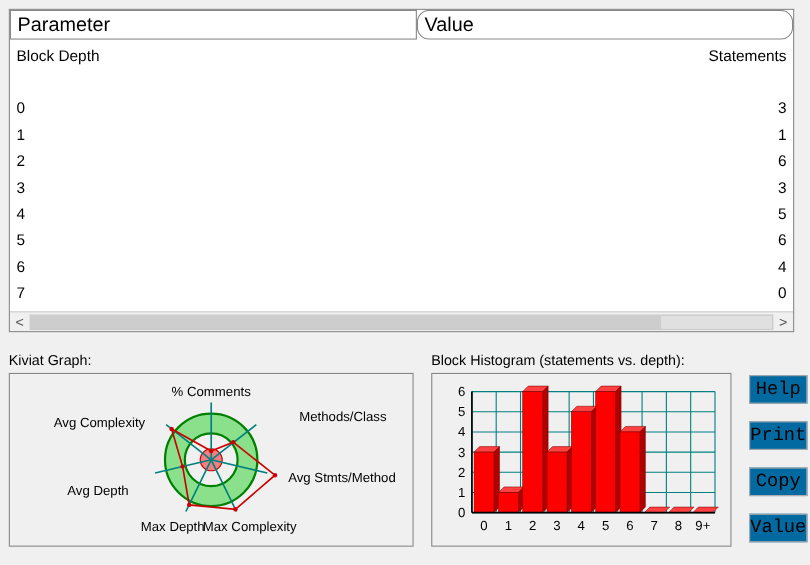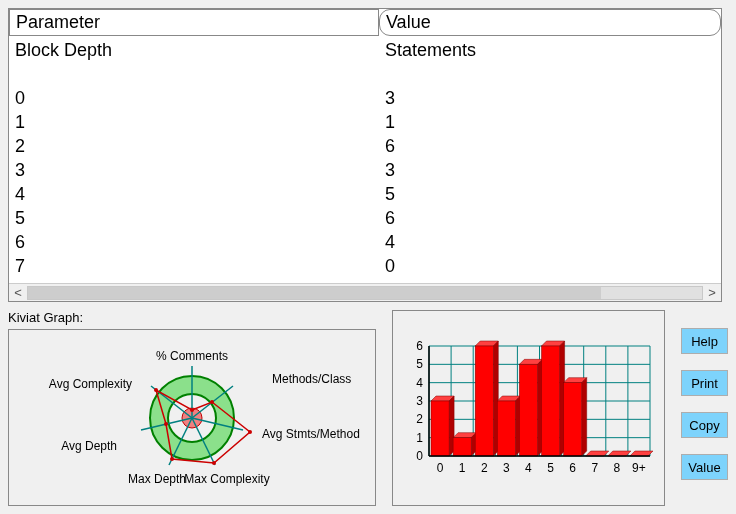--- a/index.html
+++ b/index.html
@@ -34,30 +34,30 @@
   }
   .table-header {
     border: 1px solid #888;
     padding: 2px 6px;
     background: #fff;
   }
   .th-param { width: 371px; }
   .th-value { width: 343px; border-radius: 11px; }
   .table-body {
     display: flex;
-    font-size: 18px;
+    font-size: 14px;
     height: 238px;
     overflow: hidden;
   }
   .col {
     padding: 2px 6px;
     line-height: 24px;
   }
   .col-param { width: 371px; }
-  .col-value { width: 343px; }
+  .col-value { width: 343px; text-align: right; }
   .hscroll {
     position: absolute;
     left: 0;
     bottom: 0;
     width: 100%;
     height: 18px;
     background: #f0f0f0;
     border-top: 1px solid #ccc;
     display: flex;
     align-items: center;
@@ -99,20 +99,21 @@
     color: #555;
   }
   .bottom {
     position: absolute;
     left: 8px;
     top: 310px;
     width: 720px;
     height: 196px;
     display: flex;
     gap: 16px;
+    align-items: center;
   }
   .panel {
     display: flex;
     flex-direction: column;
   }
   .panel-label {
     font-size: 13px;
     margin-bottom: 4px;
     color: #000;
   }
@@ -129,25 +130,26 @@
   .hist-panel { width: 275px; }
   .buttons {
     width: 62px;
     display: flex;
     flex-direction: column;
     gap: 16px;
     padding-top: 18px;
   }
   .btn {
     height: 26px;
-    background: #7dd3fc;
+    background: #0369a1;
     border: 1px solid #adadad;
-    font-size: 13px;
+    font-size: 17px;
     cursor: pointer;
     padding: 0;
+    font-family: Liberation Mono, monospace;
   }
   svg text { font-family: Arial, sans-serif; }
 </style>
 </head>
 <body>
 
 <div class="window">
 
   <div class="table-area">
     <div class="table-headers">
@@ -233,20 +235,21 @@
             <text x="210" y="135" text-anchor="middle">Max Complexity</text>
             <text x="140" y="135" text-anchor="middle">Max Depth</text>
             <text x="100" y="102" text-anchor="end">Avg Depth</text>
             <text x="115" y="40" text-anchor="end">Avg Complexity</text>
           </g>
         </svg>
       </div>
     </div>
 
     <div class="panel hist-panel">
+      <div class="panel-label">Block Histogram (statements vs. depth):</div>
       <div class="panel-box">
         <svg id="hist-svg" width="255" height="140" viewBox="0 0 255 140">
             <line x1="28" y1="118" x2="249" y2="118" stroke="#008080" stroke-width="1"></line>
             <text x="22" y="122" font-size="12" text-anchor="end" fill="#000">0</text>
             <line x1="28" y1="99.66666666666667" x2="249" y2="99.66666666666667" stroke="#008080" stroke-width="1"></line>
             <text x="22" y="103.66666666666667" font-size="12" text-anchor="end" fill="#000">1</text>
             <line x1="28" y1="81.33333333333334" x2="249" y2="81.33333333333334" stroke="#008080" stroke-width="1"></line>
             <text x="22" y="85.33333333333334" font-size="12" text-anchor="end" fill="#000">2</text>
             <line x1="28" y1="63" x2="249" y2="63" stroke="#008080" stroke-width="1"></line>
             <text x="22" y="67" font-size="12" text-anchor="end" fill="#000">3</text>

